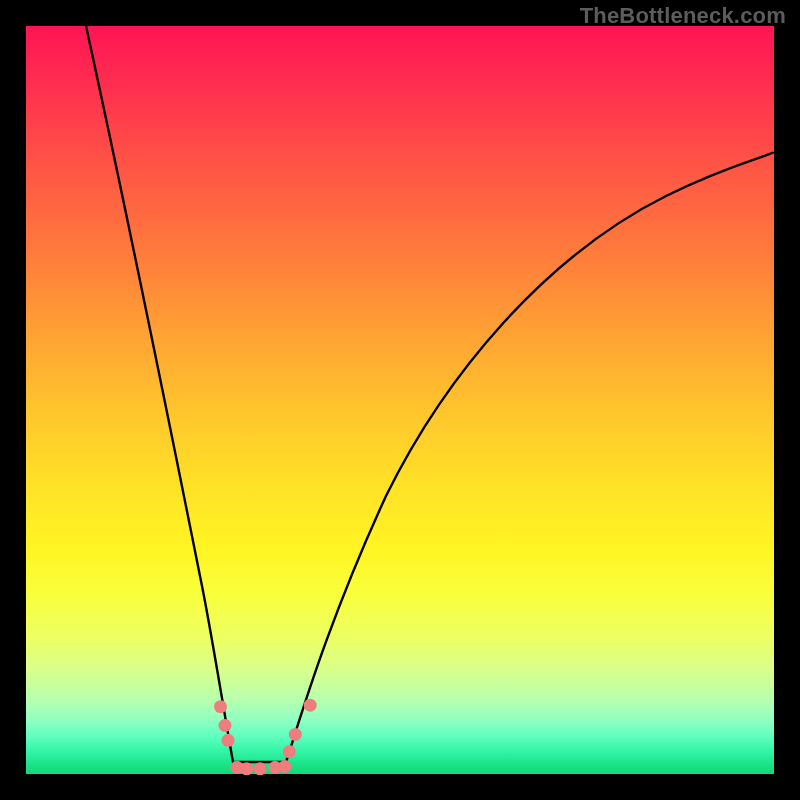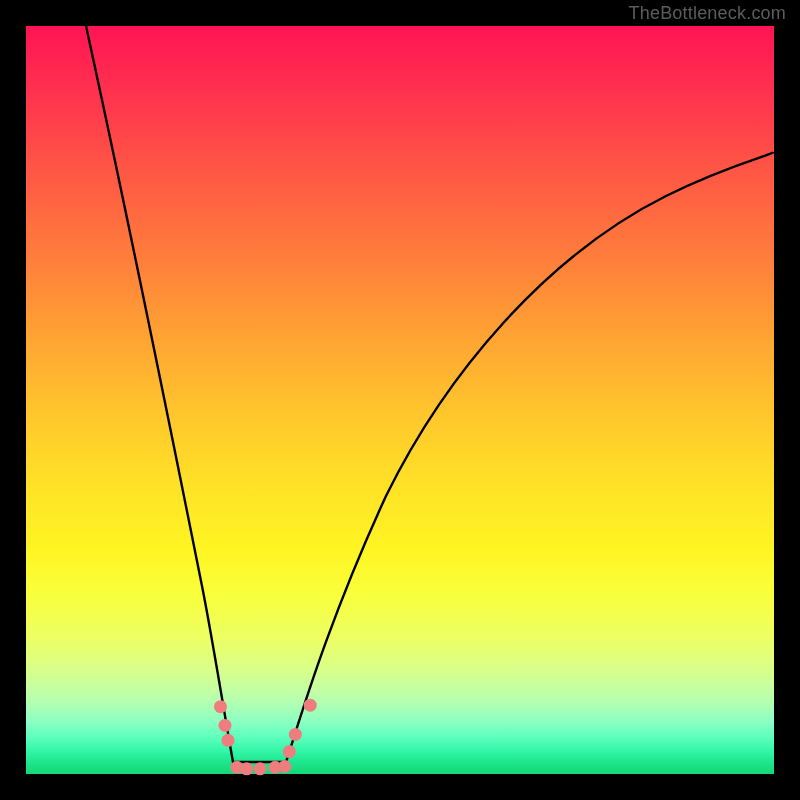--- a/index.html
+++ b/index.html
@@ -49,22 +49,22 @@
     top: 0;
     width: 748px;
     height: 748px;
     overflow: visible;
   }
   .watermark {
     position: absolute;
     top: 3px;
     right: 14px;
     color: #5c5c5c;
-    font-size: 18px;
-    font-weight: 400;
+    font-size: 22px;
+    font-weight: 700;
     letter-spacing: 0.2px;
     user-select: none;
   }
 </style>
 </head>
 <body>
 
 <div class="frame">
   <div class="plot-area">
     <svg class="curves" viewBox="0 0 748 748" preserveAspectRatio="none">

